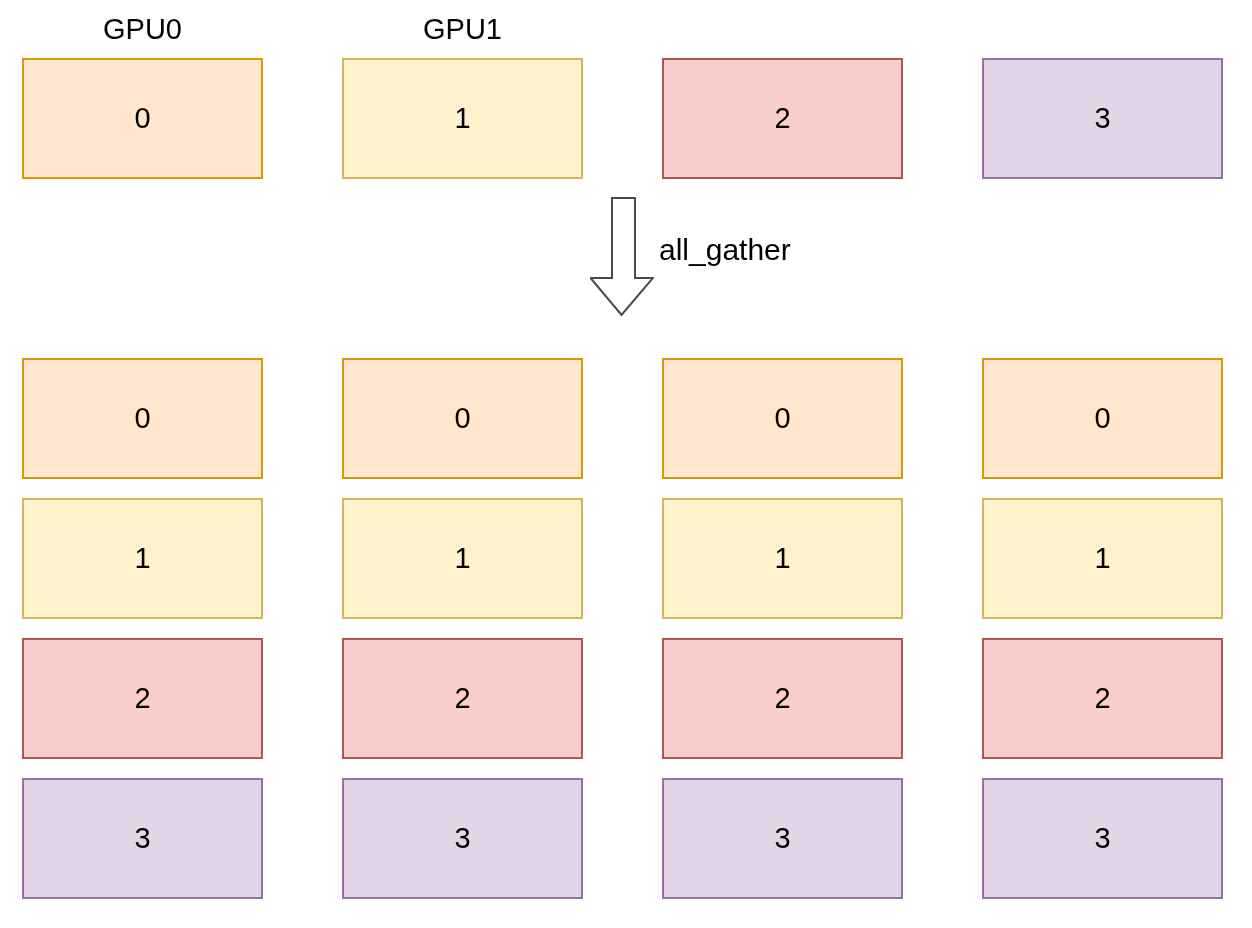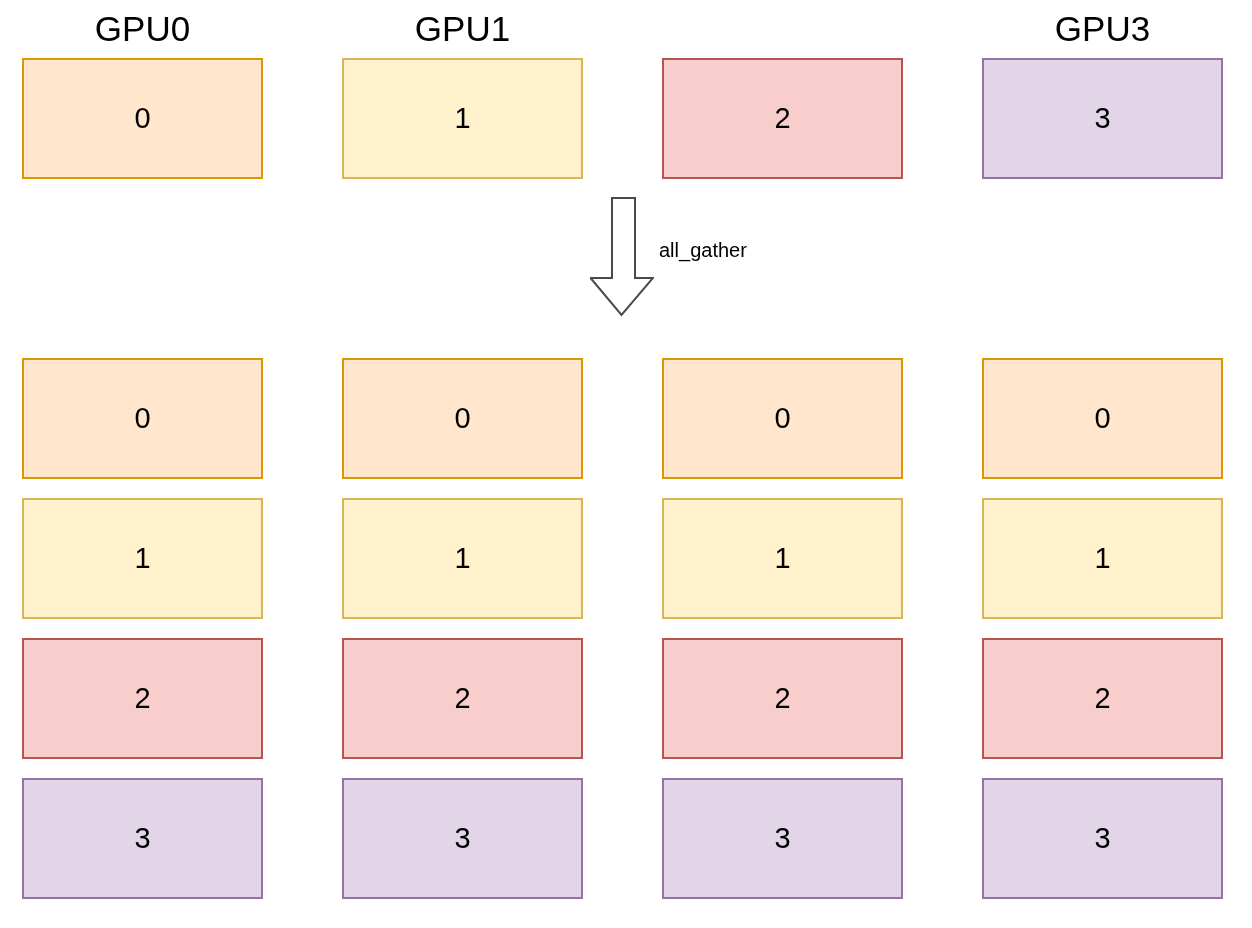--- a/index.html
+++ b/index.html
@@ -10,21 +10,21 @@
     background: #ffffff;
     font-family: "Liberation Sans", sans-serif;
     color: #000000;
     overflow: hidden;
   }
   .gpu-label {
     position: absolute;
     top: 12px;
     width: 241px;
     text-align: center;
-    font-size: 35px;
+    font-size: 29px;
     line-height: 34px;
   }
   .box {
     position: absolute;
     width: 241px;
     height: 121px;
     box-sizing: border-box;
     border: 2px solid #000000;
     display: flex;
     align-items: center;
@@ -44,33 +44,32 @@
     position: absolute;
     left: 590px;
     top: 197px;
     width: 64px;
     height: 120px;
   }
   .op-label {
     position: absolute;
     left: 659px;
     top: 233px;
-    font-size: 20px;
+    font-size: 30px;
     line-height: 34px;
     white-space: nowrap;
   }
 </style>
 </head>
 <body>
 
 <div class="canvas">
 
   <div class="gpu-label col0">GPU0</div>
   <div class="gpu-label col1">GPU1</div>
-  <div class="gpu-label col3">GPU3</div>
 
   <div class="box trow col0" style="background-color: rgb(255, 230, 204); border-color: rgb(215, 155, 0);">
       <span>0</span>
     </div>
   <div class="box trow col1" style="background-color: rgb(255, 242, 204); border-color: rgb(214, 182, 86);">
       <span>1</span>
     </div>
   <div class="box trow col2" style="background-color: rgb(248, 206, 204); border-color: rgb(184, 84, 80);">
       <span>2</span>
     </div>

